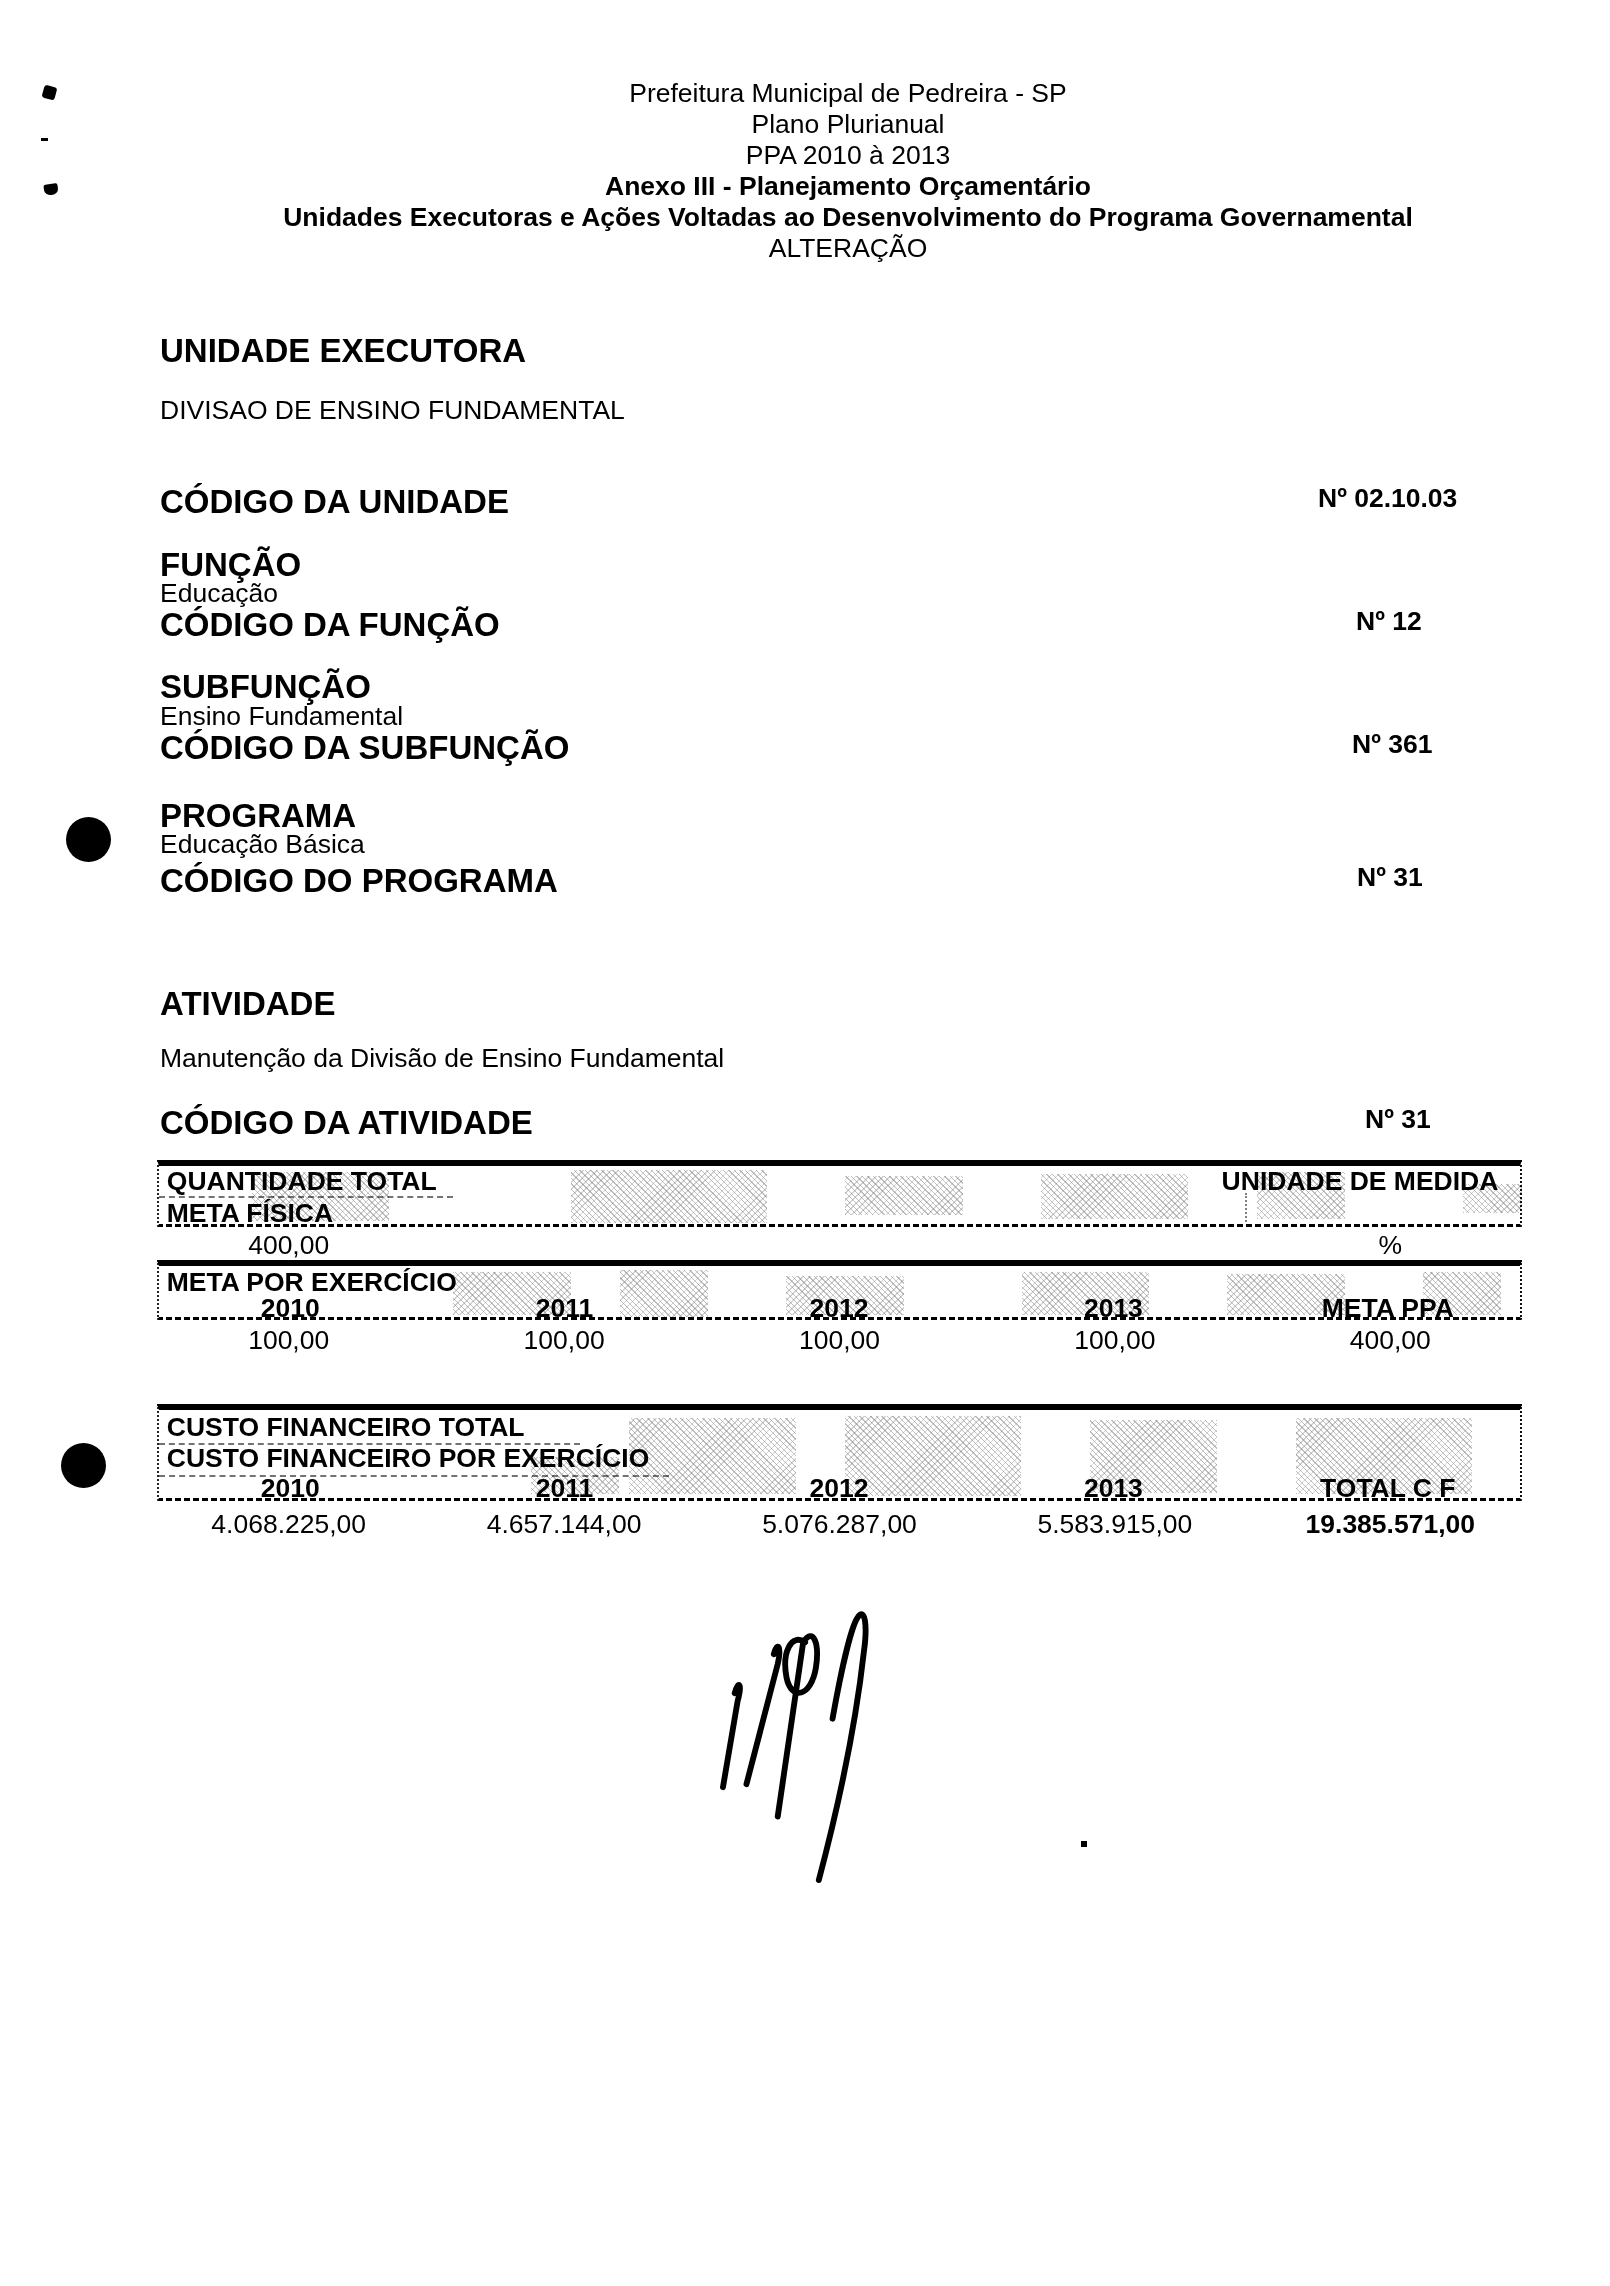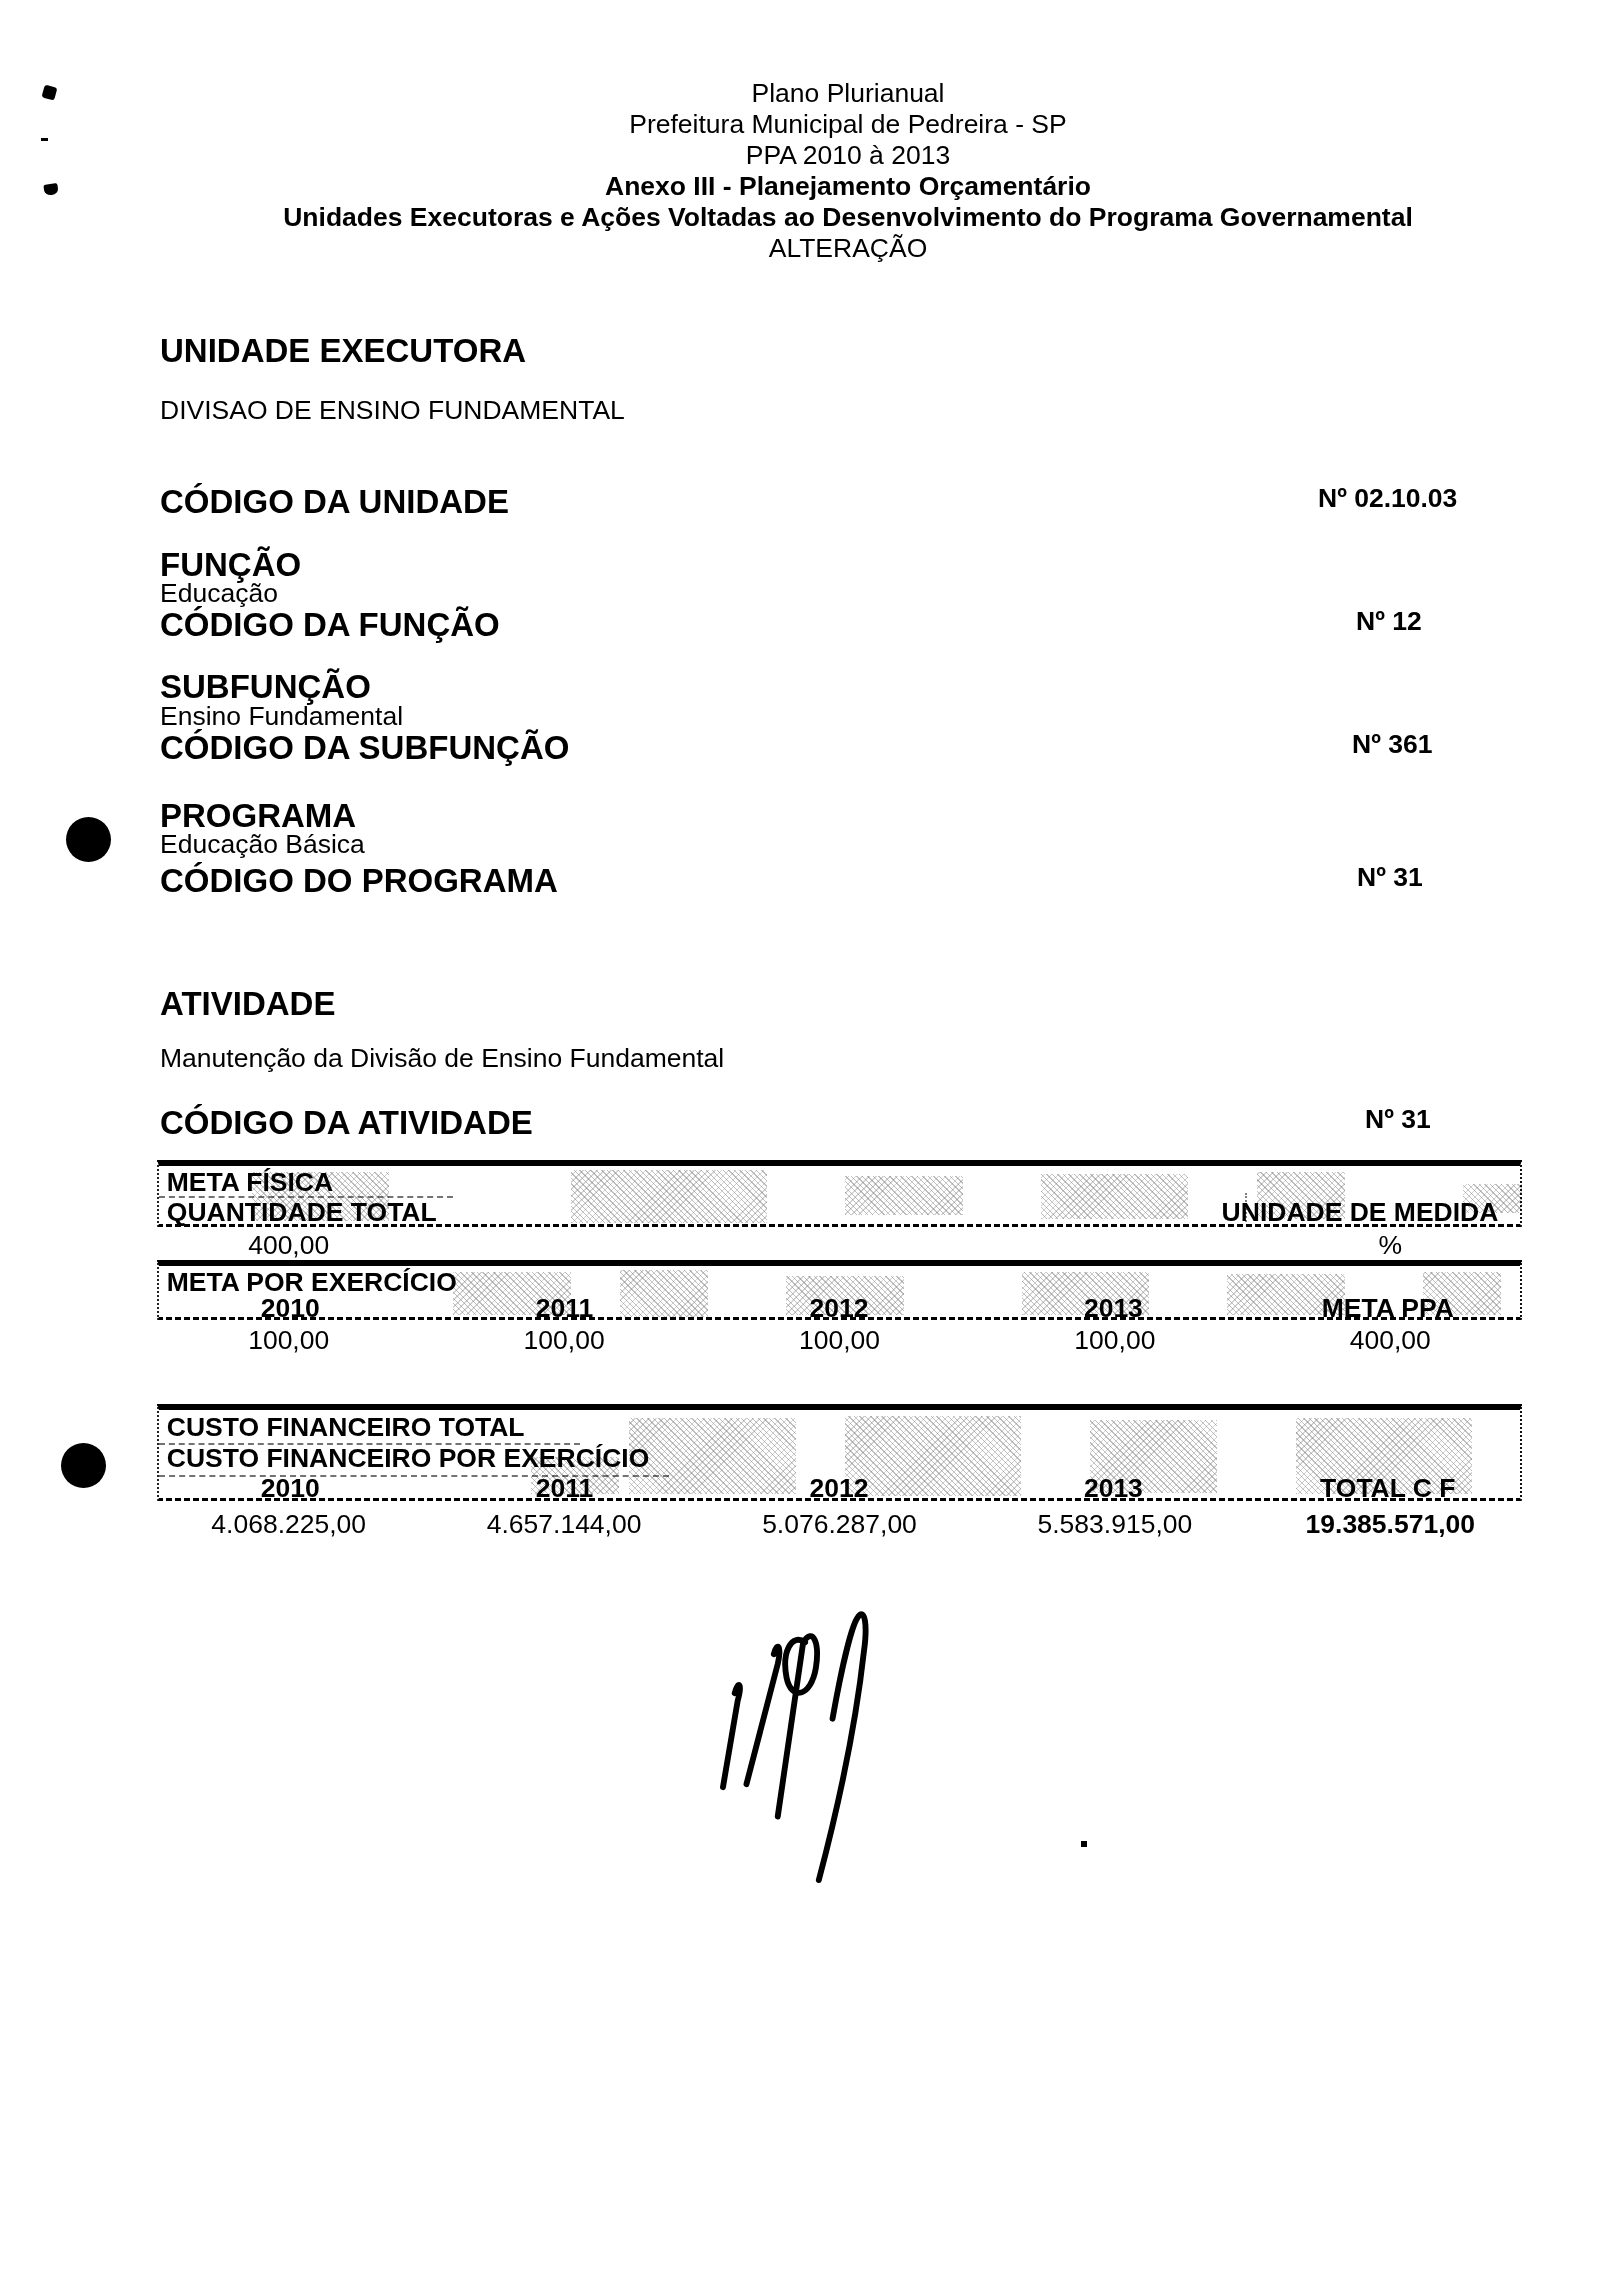--- a/index.html
+++ b/index.html
@@ -55,22 +55,22 @@
 <div class="page">
 
   <div class="mark" style="left:43px;top:86px;width:12.7px;height:12.7px;border-radius:2.9px;transform:rotate(15deg);"></div>
   <div class="mark" style="left:41px;top:138px;width:6.9px;height:2.9px;"></div>
   <div class="mark" style="left:44px;top:184px;width:13.7px;height:10.8px;border-radius:2px 2px 50% 50%;transform:rotate(-8deg);"></div>
   <div class="hole" style="left:66px;top:817px;"></div>
   <div class="hole" style="left:61px;top:1443px;"></div>
   <div class="mark" style="left:1081px;top:1841px;width:5.9px;height:5.9px;"></div>
 
   <div class="doc-header">
+    <div>Prefeitura Municipal de Pedreira - SP</div>
     <div>Plano Plurianual</div>
-    <div>Prefeitura Municipal de Pedreira - SP</div>
     <div>PPA 2010 à 2013</div>
     <div class="b">Anexo III - Planejamento Orçamentário</div>
     <div class="b">Unidades Executoras e Ações Voltadas ao Desenvolvimento do Programa Governamental</div>
     <div>ALTERAÇÃO</div>
   </div>
 
   <div class="lbl" style="top:332px;">UNIDADE EXECUTORA</div>
   <div class="val" style="top:395px;">DIVISAO DE ENSINO FUNDAMENTAL</div>
   <div class="lbl" style="top:483px;">CÓDIGO DA UNIDADE</div>
   <div class="code" style="left:1318px;top:483px;">Nº 02.10.03</div>
@@ -98,25 +98,25 @@
 
   <div class="box" style="top:1160px;height:67px;">
     <div class="noise" style="left:93px;top:5.9px;width:137px;height:49px;"></div>
     <div class="noise" style="left:412px;top:3.9px;width:196px;height:53px;"></div>
     <div class="noise" style="left:686px;top:9.8px;width:118px;height:39px;"></div>
     <div class="noise" style="left:882px;top:7.8px;width:147px;height:45px;"></div>
     <div class="noise" style="left:1098px;top:5.9px;width:88px;height:47px;"></div>
     <div class="noise" style="left:1304px;top:17.6px;width:59px;height:29px;"></div>
     <div class="psep" style="left:0;top:30px;width:294px;"></div>
     <div class="vsep" style="left:1086px;top:27.4px;height:29px;"></div>
-    <div class="row" style="top:1px;">META FÍSICA</div>
     <div class="row" style="top:0px;">
       <span>QUANTIDADE TOTAL</span>
       <span style="position:absolute;right:21.6px;">UNIDADE DE MEDIDA</span>
     </div>
+    <div class="row" style="top:1px;">META FÍSICA</div>
   </div>
 
   <div class="grid5" style="top:1230px;">
     <span>400,00</span>
     <span></span>
       <span></span>
       <span></span>
     <span>%</span>
   </div>
 

